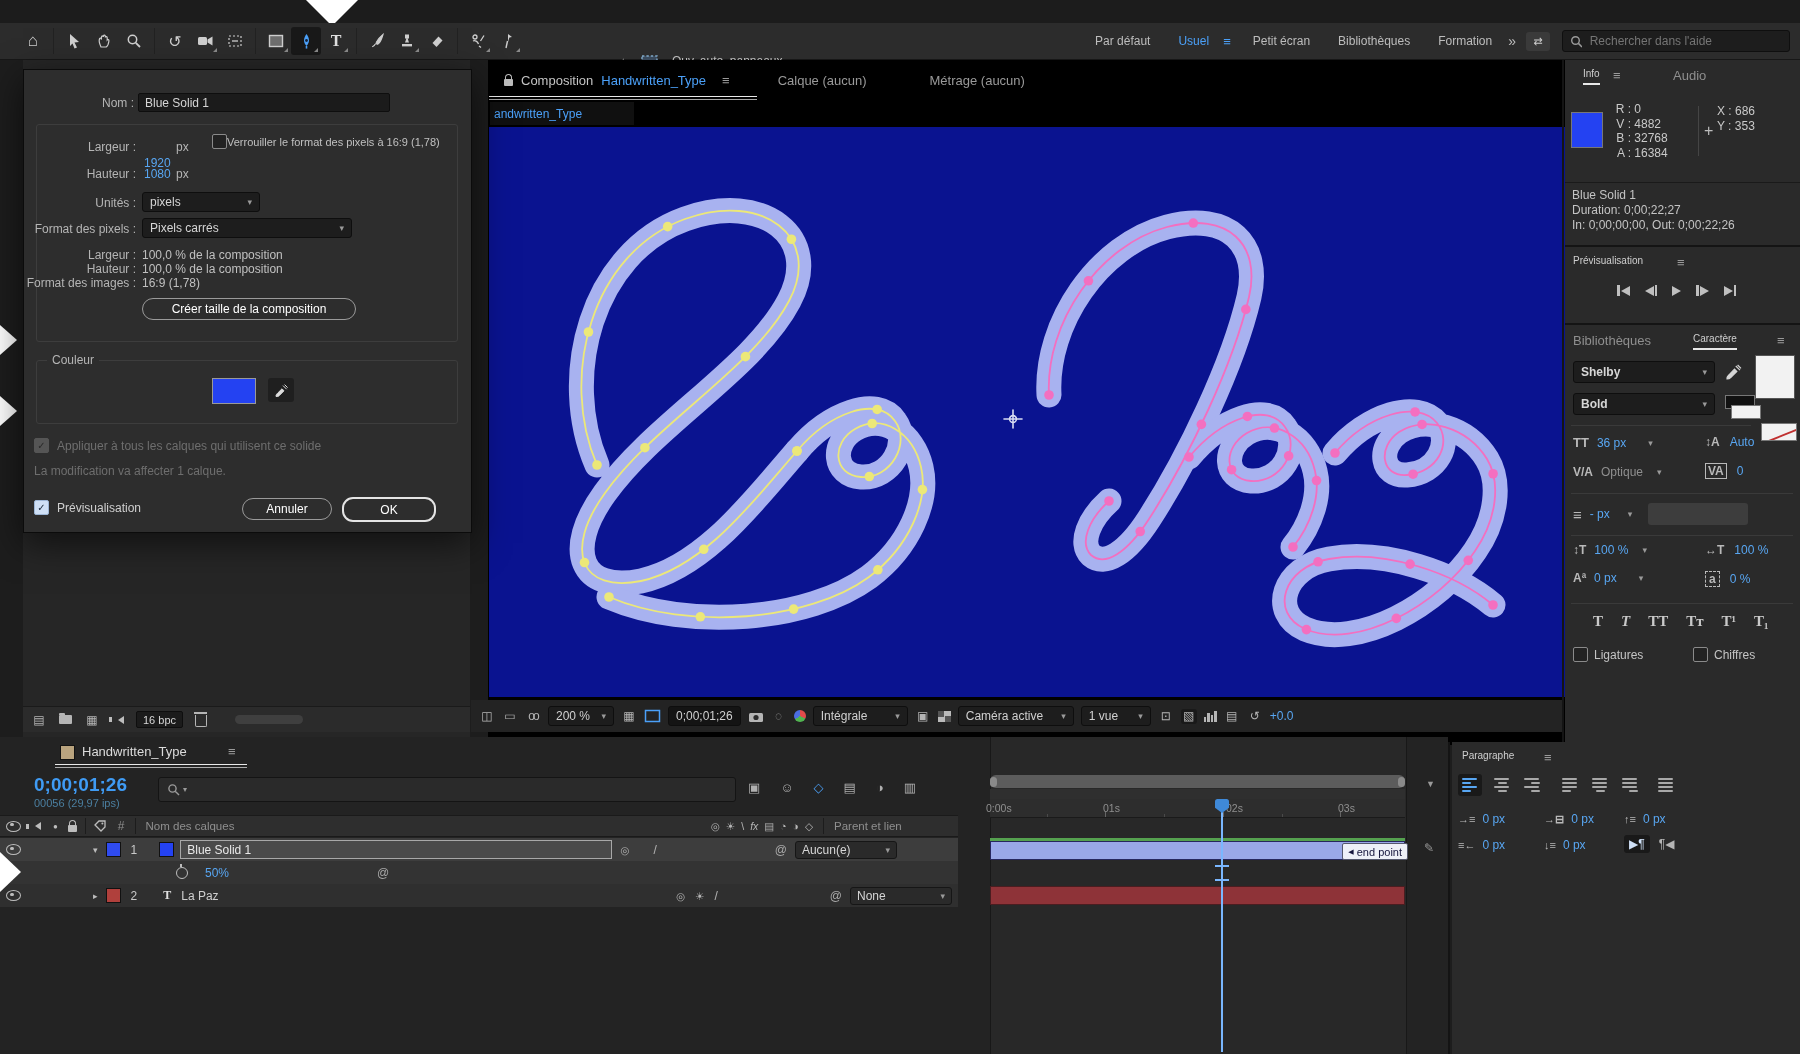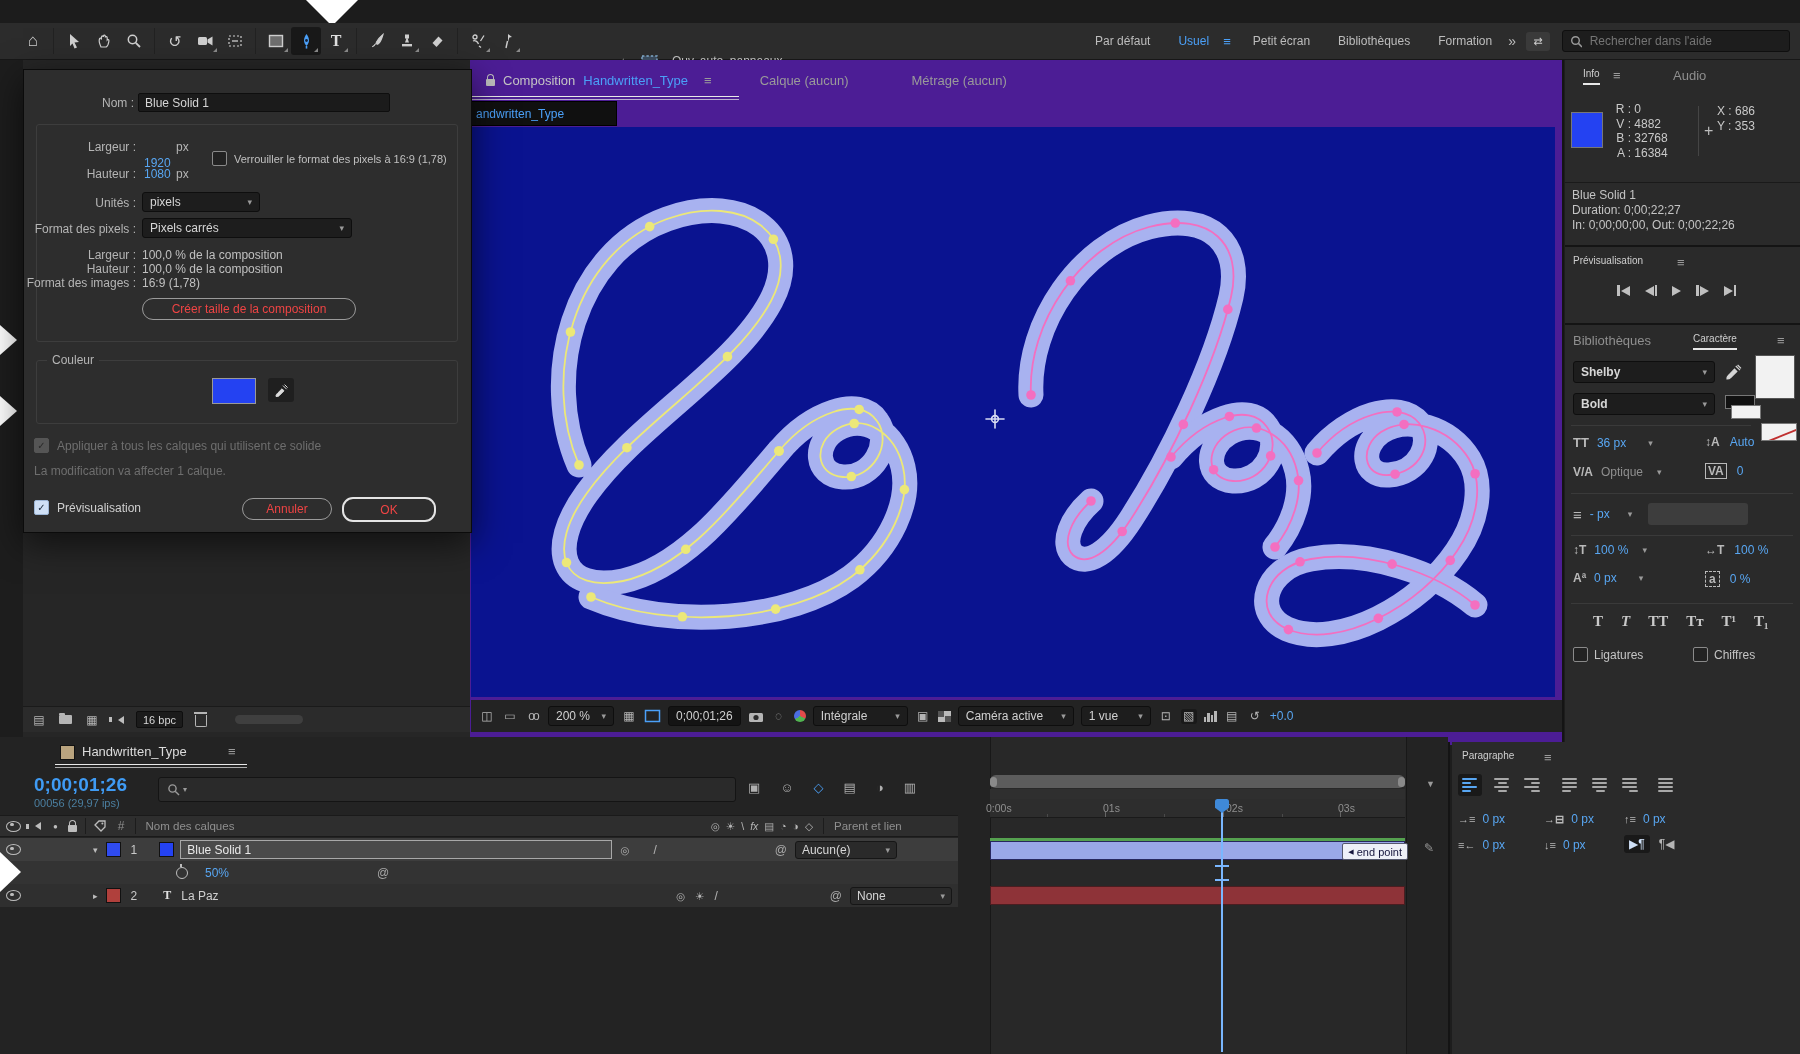--- a/index.html
+++ b/index.html
@@ -35,21 +35,21 @@
   .fset .legend{position:absolute;left:10px;top:-8px;background:#2d2d2d;padding:0 5px;color:#b5b5b5;}
   .lab{position:absolute;color:#b5b5b5;text-align:right;}
   .field{position:absolute;background:#1b1b1b;border:1px solid #0e0e0e;border-radius:2px;color:#d6d6d6;
          display:flex;align-items:center;padding:0 6px;box-sizing:border-box;}
   .select{position:absolute;background:#1d1d1d;border:1px solid #0e0e0e;border-radius:3px;color:#d6d6d6;
           display:flex;align-items:center;padding:0 7px;box-sizing:border-box;}
   .chk{width:13px;height:13px;border:1px solid #8a8a8a;background:#222;border-radius:2px;display:inline-flex;
        align-items:center;justify-content:center;font-size:10px;color:#111;flex:none;}
   .chk.on-dim{background:#555;border-color:#555;color:#2a2a2a;}
   .chk.on{background:#cfe0f6;border-color:#9db6d6;color:#1b2b3d;}
-  .pill{position:absolute;border:1px solid #9a9a9a;border-radius:11px;color:#ef4444;background:transparent;
+  .pill{position:absolute;border:1px solid #9a9a9a;border-radius:11px;color:#ffffff;background:transparent;
         display:flex;align-items:center;justify-content:center;font-size:12px;}
   
   .panel-title{color:#cfcfcf;font-size:10px;}
   .tab-underline{position:absolute;height:1px;background:#e8e8e8;}
   .sep-h{position:absolute;height:1px;background:#1a1a1a;}
   .sep-h2{position:absolute;height:1px;background:#3a3a3a;}
   .sep-v{position:absolute;width:2px;background:#141414;}
   
   .statusbar{left:471px;top:700px;width:1091px;height:32px;background:#232323;display:flex;align-items:center;
              gap:7px;padding:0 8px;box-sizing:border-box;}
@@ -223,21 +223,21 @@
       <span class="sico">▤</span>
       <span class="folder"></span>
       <span class="sico">▦</span>
       <span class="spk" style="margin-left:6px"></span>
       <span class="field" style="position:static;height:17px;font-size:11px;">16 bpc</span>
       <span class="trash"></span>
       <span style="width:68px;height:9px;background:#3f3f3f;border-radius:5px;margin-left:16px"></span>
     </div>
   </div>
 
-  <div class="abs" style="left:470px;top:60px;width:1092px;height:685px;background:#4c1d95;">
+  <div class="abs" style="left:488px;top:60px;width:1092px;height:685px;background:#000000;">
 
     <div class="abs" style="left:0;top:0;width:100%;height:40px;display:flex;align-items:center;padding-left:16px;box-sizing:border-box;gap:8px;">
       <span class="lockicon"></span>
       <span style="color:#c4c4c4;font-size:13px">Composition</span>
       <span style="color:#4ba0f8;font-size:13px">Handwritten_Type</span>
       <span class="menu-glyph" style="margin-left:8px">≡</span>
       <span style="color:#9a9a9a;font-size:13px;margin-left:40px">Calque (aucun)</span>
       <span style="color:#9a9a9a;font-size:13px;margin-left:55px">Métrage (aucun)</span>
     </div>
     <div class="tab-underline" style="left:1px;top:36px;width:268px;"></div>
@@ -517,21 +517,21 @@
     <div class="field" style="left:114px;top:23px;width:252px;height:19px">
       <span>Blue Solid 1</span>
       </div>
 
     <div class="fset" style="left:12px;top:54px;width:420px;height:216px">
       <span class="legend"></span>
     </div>
     <span class="lab" style="left:30px;top:70px;width:82px">Largeur :</span>
     <span class="abs blue" style="left:120px;top:86px">1920</span>
     <span class="abs" style="left:152px;top:70px;color:#b5b5b5">px</span>
-    <div class="abs" style="left:188px;top:81px;display:flex;gap:7px;align-items:center;width:252px">
+    <div class="abs" style="left:188px;top:64px;display:flex;align-items:center;width:252px">
       <span class="chk"></span>
       <span class="nowrap" style="color:#c0c0c0;font-size:11px;overflow:hidden">Verrouiller le format des pixels à 16:9 (1,78)</span>
     </div>
     <span class="lab" style="left:30px;top:97px;width:82px">Hauteur :</span>
     <span class="abs blue" style="left:120px;top:97px">1080</span>
     <span class="abs" style="left:152px;top:97px;color:#b5b5b5">px</span>
     <span class="lab" style="left:30px;top:126px;width:82px">Unités :</span>
     <div class="select" style="left:118px;top:122px;width:118px;height:20px">
       <span>pixels</span>
         <span class="caret">▾</span>

